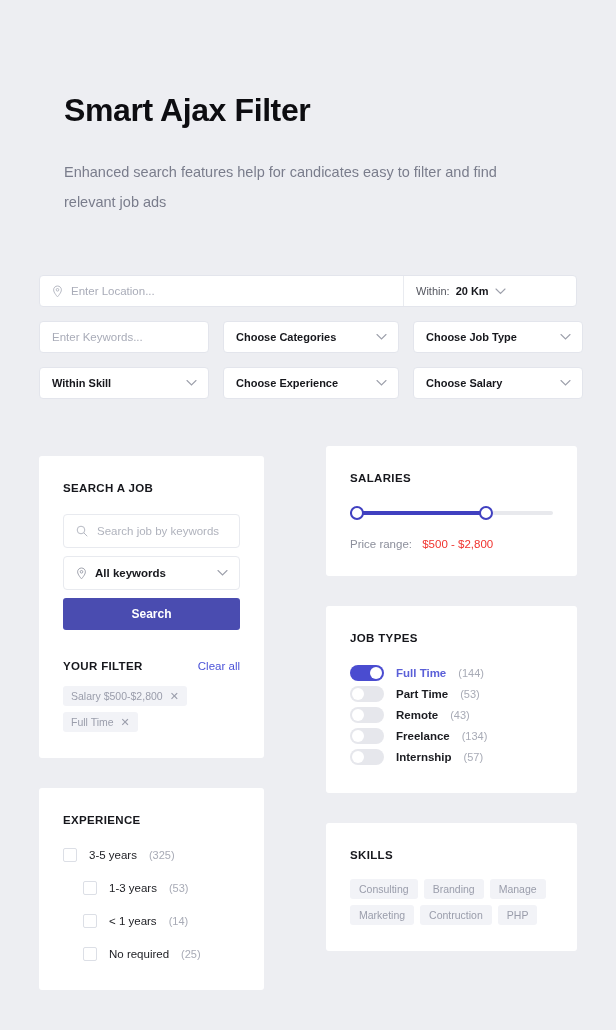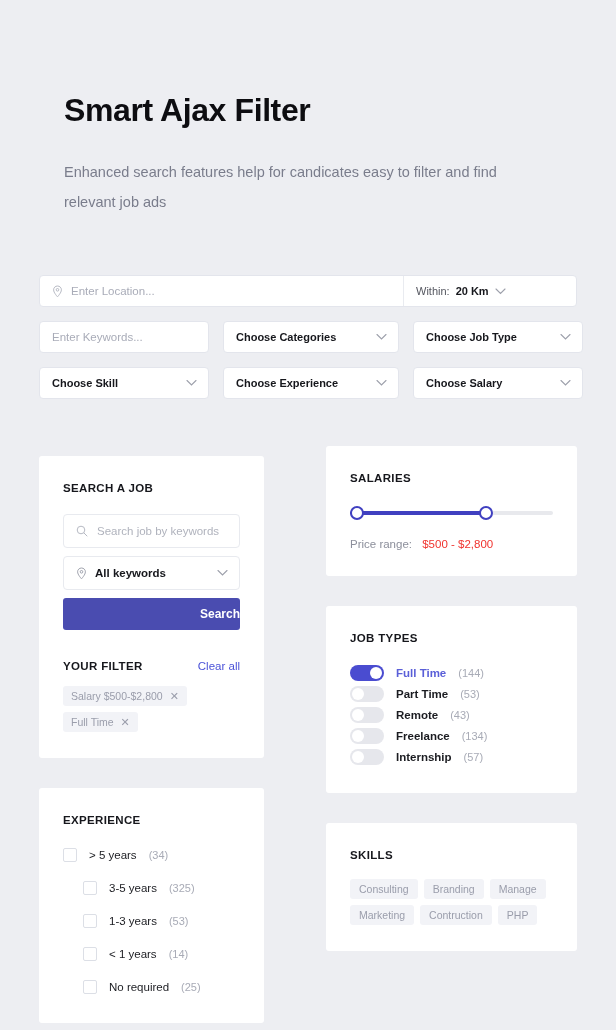--- a/index.html
+++ b/index.html
@@ -136,21 +136,20 @@
     height: 32px;
     width: 100%;
     background: #4a4cb0;
     border: none;
     border-radius: 3px;
     color: #fff;
     font-family: "Liberation Sans", sans-serif;
     font-size: 12px;
     font-weight: bold;
     cursor: pointer;
-    text-align: right;
   }
 
   .filter-head {
     margin-top: 30px;
     display: flex;
     align-items: baseline;
     justify-content: space-between;
   }
   .clear-all { font-size: 11.5px; color: #4a52d8; cursor: pointer; }
 
@@ -303,21 +302,21 @@
       <div class="fcell">
         <span class="fc-label">Choose Job Type</span>
         <span class="chev">
           <svg width="11" height="7" viewBox="0 0 11 7">
               <path d="M1 1l4.5 4.5L10 1" fill="none" stroke="#9da0ab" stroke-width="1.1" stroke-linecap="round"></path>
             </svg>
         </span>
       </div>
 
       <div class="fcell">
-        <span class="fc-label">Choose Skill</span>
+        <span class="fc-label">Within Skill</span>
         <span class="chev">
           <svg width="11" height="7" viewBox="0 0 11 7">
               <path d="M1 1l4.5 4.5L10 1" fill="none" stroke="#9da0ab" stroke-width="1.1" stroke-linecap="round"></path>
             </svg>
         </span>
       </div>
 
       <div class="fcell">
         <span class="fc-label">Choose Experience</span>
         <span class="chev">
@@ -384,25 +383,20 @@
         <span class="ftag">
           <span>Full Time</span>
           <span class="x">✕</span>
         </span>
       </div>
     </div>
 
     <div class="card">
       <div class="card-title">EXPERIENCE</div>
       <div class="check-list">
-        <div class="check-row">
-          <span class="cbox"></span>
-          <span class="check-lbl">&gt; 5 years</span>
-          <span class="cnt">(34)</span>
-        </div>
         <div class="check-row">
           <span class="cbox"></span>
           <span class="check-lbl">3-5 years</span>
           <span class="cnt">(325)</span>
         </div>
         <div class="check-row">
           <span class="cbox"></span>
           <span class="check-lbl">1-3 years</span>
           <span class="cnt">(53)</span>
         </div>

